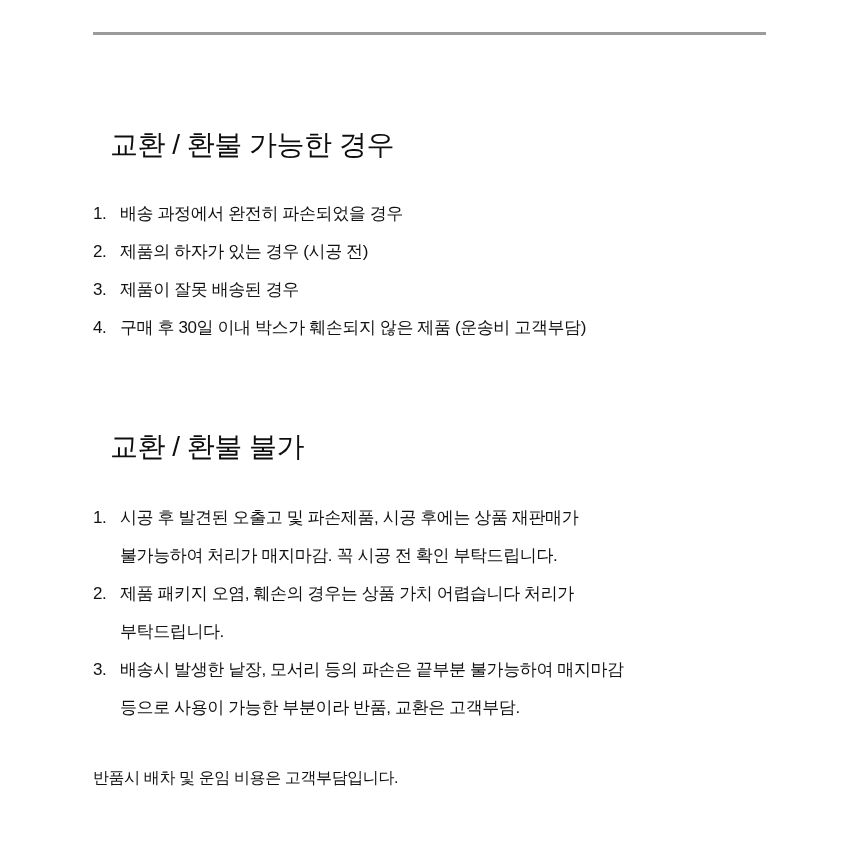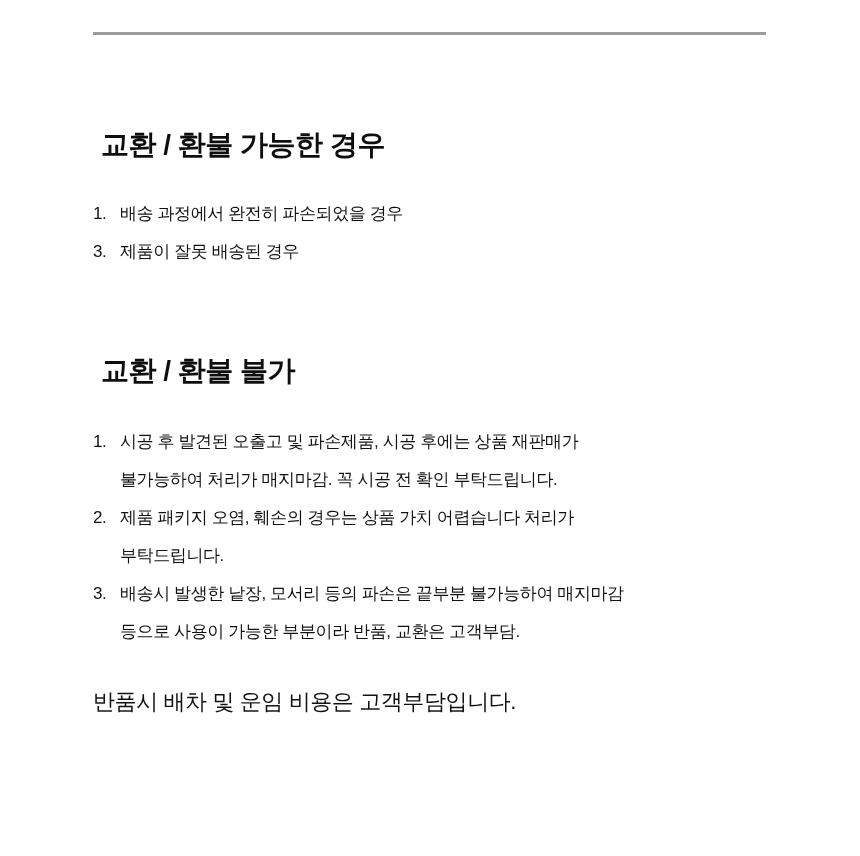--- a/index.html
+++ b/index.html
@@ -20,23 +20,23 @@
     padding: 0 94px 0 93px;
     background: #ffffff;
     overflow: hidden;
   }
   .divider {
     margin-top: 32px;
     height: 3px;
     background: #9b9b9b;
   }
   .section-title {
-    margin: 8px;
+    margin: 17px;
     font-size: 28px;
-    font-weight: 700;
+    font-weight: 400;
     line-height: 40px;
     letter-spacing: -0.5px;
     color: #0e0e0e;
   }
   .title-1 { margin-top: 90px; }
   .title-2 { margin-top: 80px; }
   .list {
     font-size: 17px;
     line-height: 38px;
     letter-spacing: -0.4px;
@@ -44,40 +44,46 @@
   .list-1 { margin-top: 30px; }
   .list-2 { margin-top: 32px; }
   .line { white-space: nowrap; }
   .num {
     display: inline-block;
     width: 27px;
   }
   .line.cont { padding-left: 27px; }
   .footer-note {
     margin-top: 32px;
-    font-size: 22px;
+    font-size: 16px;
     line-height: 38px;
     letter-spacing: -0.4px;
   }
 </style>
 </head>
 <body>
 
 <div class="page">
 
   <div class="divider"></div>
 
   <h2 class="section-title title-1">교환 / 환불 가능한 경우</h2>
 
   <div class="list list-1">
     <div class="list-item">
       <div class="line"><span class="num">1.</span><span class="txt">배송 과정에서 완전히 파손되었을 경우</span></div>
     </div>
     <div class="list-item">
+      <div class="line"><span class="num">2.</span><span class="txt">제품의 하자가 있는 경우 (시공 전)</span></div>
+    </div>
+    <div class="list-item">
       <div class="line"><span class="num">3.</span><span class="txt">제품이 잘못 배송된 경우</span></div>
+    </div>
+    <div class="list-item">
+      <div class="line"><span class="num">4.</span><span class="txt">구매 후 30일 이내 박스가 훼손되지 않은 제품 (운송비 고객부담)</span></div>
     </div>
   </div>
 
   <h2 class="section-title title-2">교환 / 환불 불가</h2>
 
   <div class="list list-2">
     <div class="list-item">
       <div class="line"><span class="num">1.</span><span class="txt">시공 후 발견된 오출고 및 파손제품, 시공 후에는 상품 재판매가</span></div>
       <div class="line cont">불가능하여 처리가 매지마감. 꼭 시공 전 확인 부탁드립니다.</div>
     </div>

